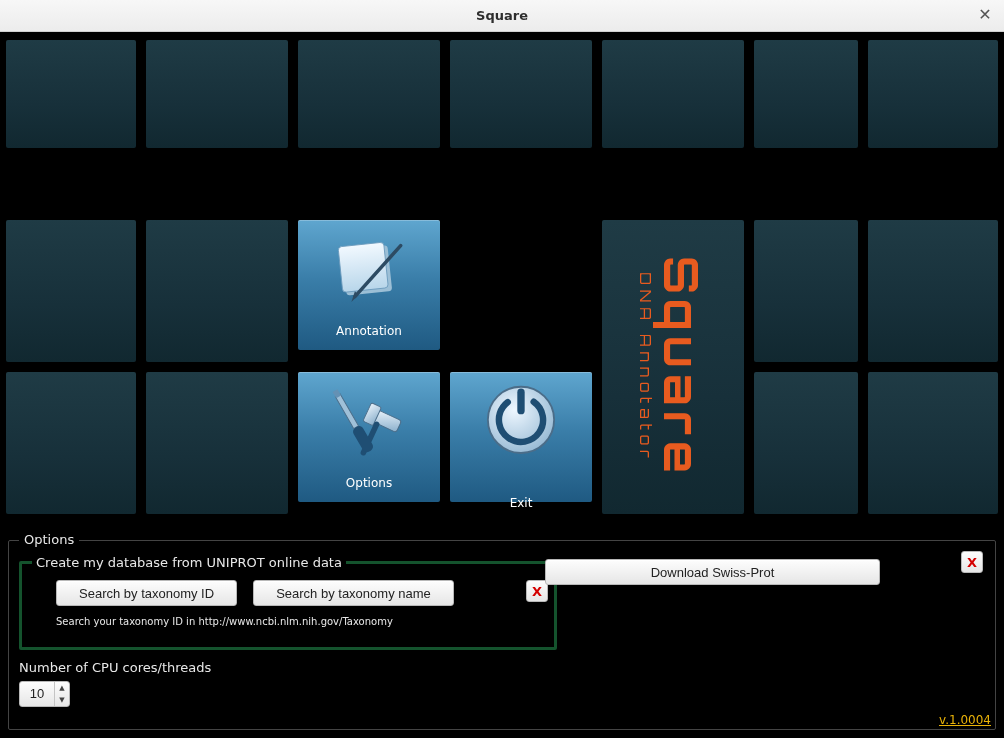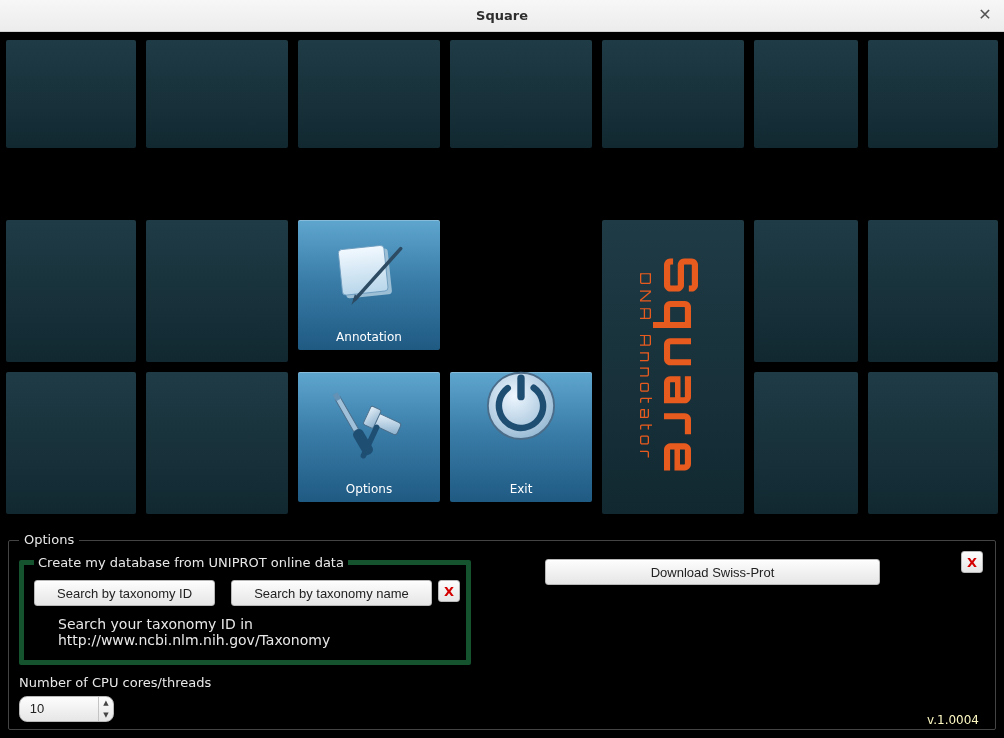--- a/index.html
+++ b/index.html
@@ -55,22 +55,21 @@
   }
   .btn-tile {
     position: absolute;
     width: 142px;
     height: 130px;
     background: linear-gradient(180deg,#5fa6cf 0%,#3a7ea9 45%,#1f5a82 100%);
     border-radius: 2px;
     display: flex;
     flex-direction: column;
     align-items: center;
-    justify-content: flex-end;
-    padding-bottom: 6px;
+    padding-bottom: 12px;
     cursor: pointer;
     box-shadow: inset 0 1px 0 rgba(255,255,255,0.25);
   }
   .btn-tile .icon-wrap {
     flex: 1;
     display: flex;
     align-items: center;
     justify-content: center;
   }
   .btn-tile-label {
@@ -121,34 +120,35 @@
   }
   .options-legend {
     position: absolute;
     top: -9px;
     left: 10px;
     background: #000;
     padding: 0 5px;
     font-size: 13px;
   }
   fieldset.db-field {
-    border: 5px solid #14532d;
-    border-radius: 2px;
-    padding: 10px 10px 12px 10px;
-    width: 452px;
+    border: 3px solid #14532d;
+    border-radius: 2px;
+    padding: 10px 10px 20px 10px;
+    width: 538px;
     position: relative;
   }
   fieldset.db-field legend {
     font-size: 13px;
     padding: 0 4px;
   }
   .db-row {
     display: flex;
     gap: 16px;
     align-items: center;
+    margin-left: 24px;
     text-decoration: underline;
   }
   .std-button {
     background: linear-gradient(#fdfdfd,#e6e6e6);
     border: 1px solid #b8b8b8;
     border-radius: 3px;
     color: #222;
     font-size: 13px;
     height: 26px;
     padding: 0 22px;
@@ -173,21 +173,21 @@
     position: absolute;
     right: 6px;
     top: 10px;
   }
   .close-options {
     position: absolute;
     right: 12px;
     top: 10px;
   }
   .hint {
-    font-size: 14px;
+    font-size: 10px;
     margin-top: 10px;
     margin-left: 24px;
   }
   .dl-col {
     position: absolute;
     left: 536px;
     top: 18px;
     width: 335px;
   }
   .dl-col .std-button {
@@ -199,23 +199,22 @@
   }
   .threads-label {
     font-size: 13px;
     margin-bottom: 6px;
   }
   .spinbox {
     display: inline-flex;
     align-items: stretch;
     background: linear-gradient(#fdfdfd,#e6e6e6);
     border: 1px solid #b8b8b8;
-    border-radius: 8px;
+    border-radius: 3px;
     height: 26px;
-    gap: 44px;
   }
   .spinbox-value {
     width: 34px;
     text-align: center;
     font-size: 13px;
     color: #222;
     line-height: 26px;
     border: none;
     background: transparent;
     outline: none;
@@ -230,24 +229,25 @@
     height: 12px;
     font-size: 7px;
     line-height: 7px;
     color: #444;
     text-align: center;
     cursor: pointer;
     display:flex;align-items:center;justify-content:center;
   }
   .version {
     position: absolute;
-    right: 16px;
+    right: 4px;
     bottom: 2px;
     font-size: 12px;
-    color: #fef9c3;
+    color: #eab308;
+    text-decoration: underline;
   }
 </style>
 </head>
 <body>
 
 <div class="titlebar">
   <span class="titlebar-title">Square</span>
   <span class="titlebar-close">✕</span>
 </div>
 

